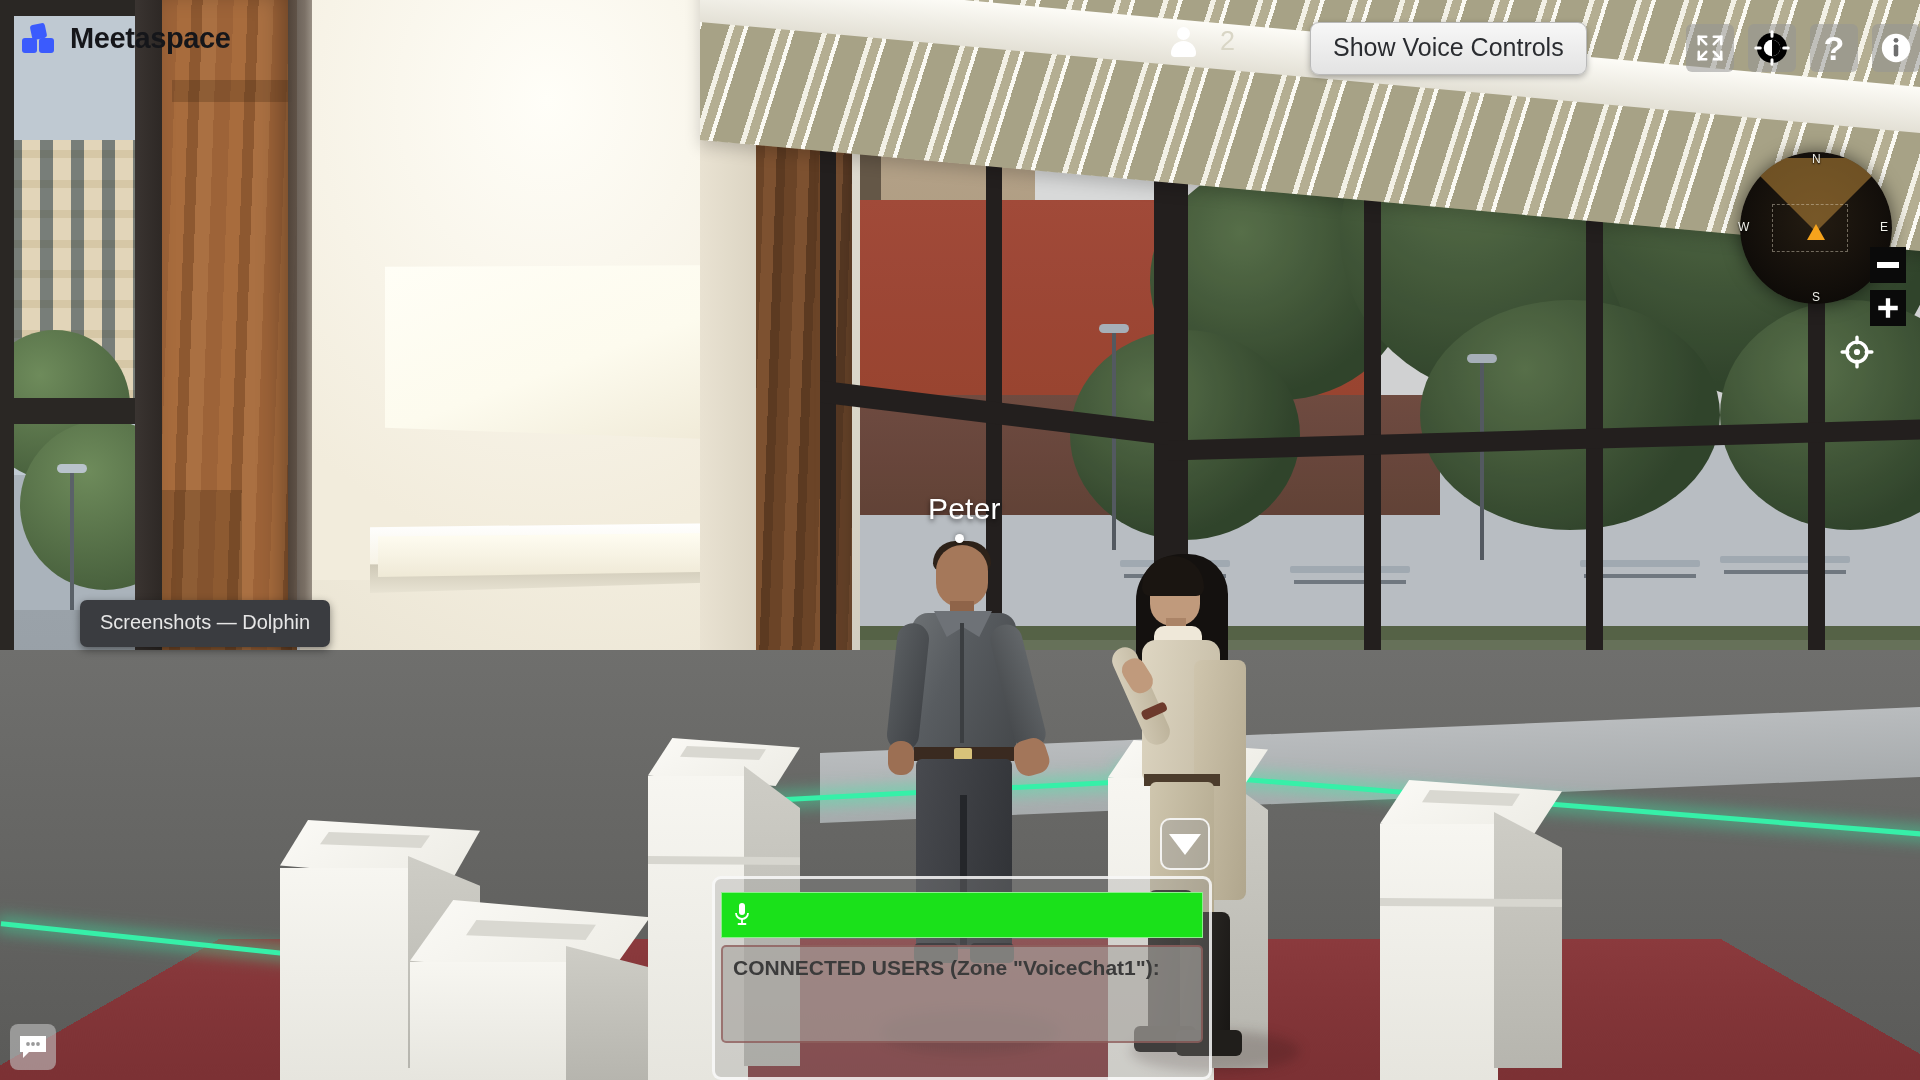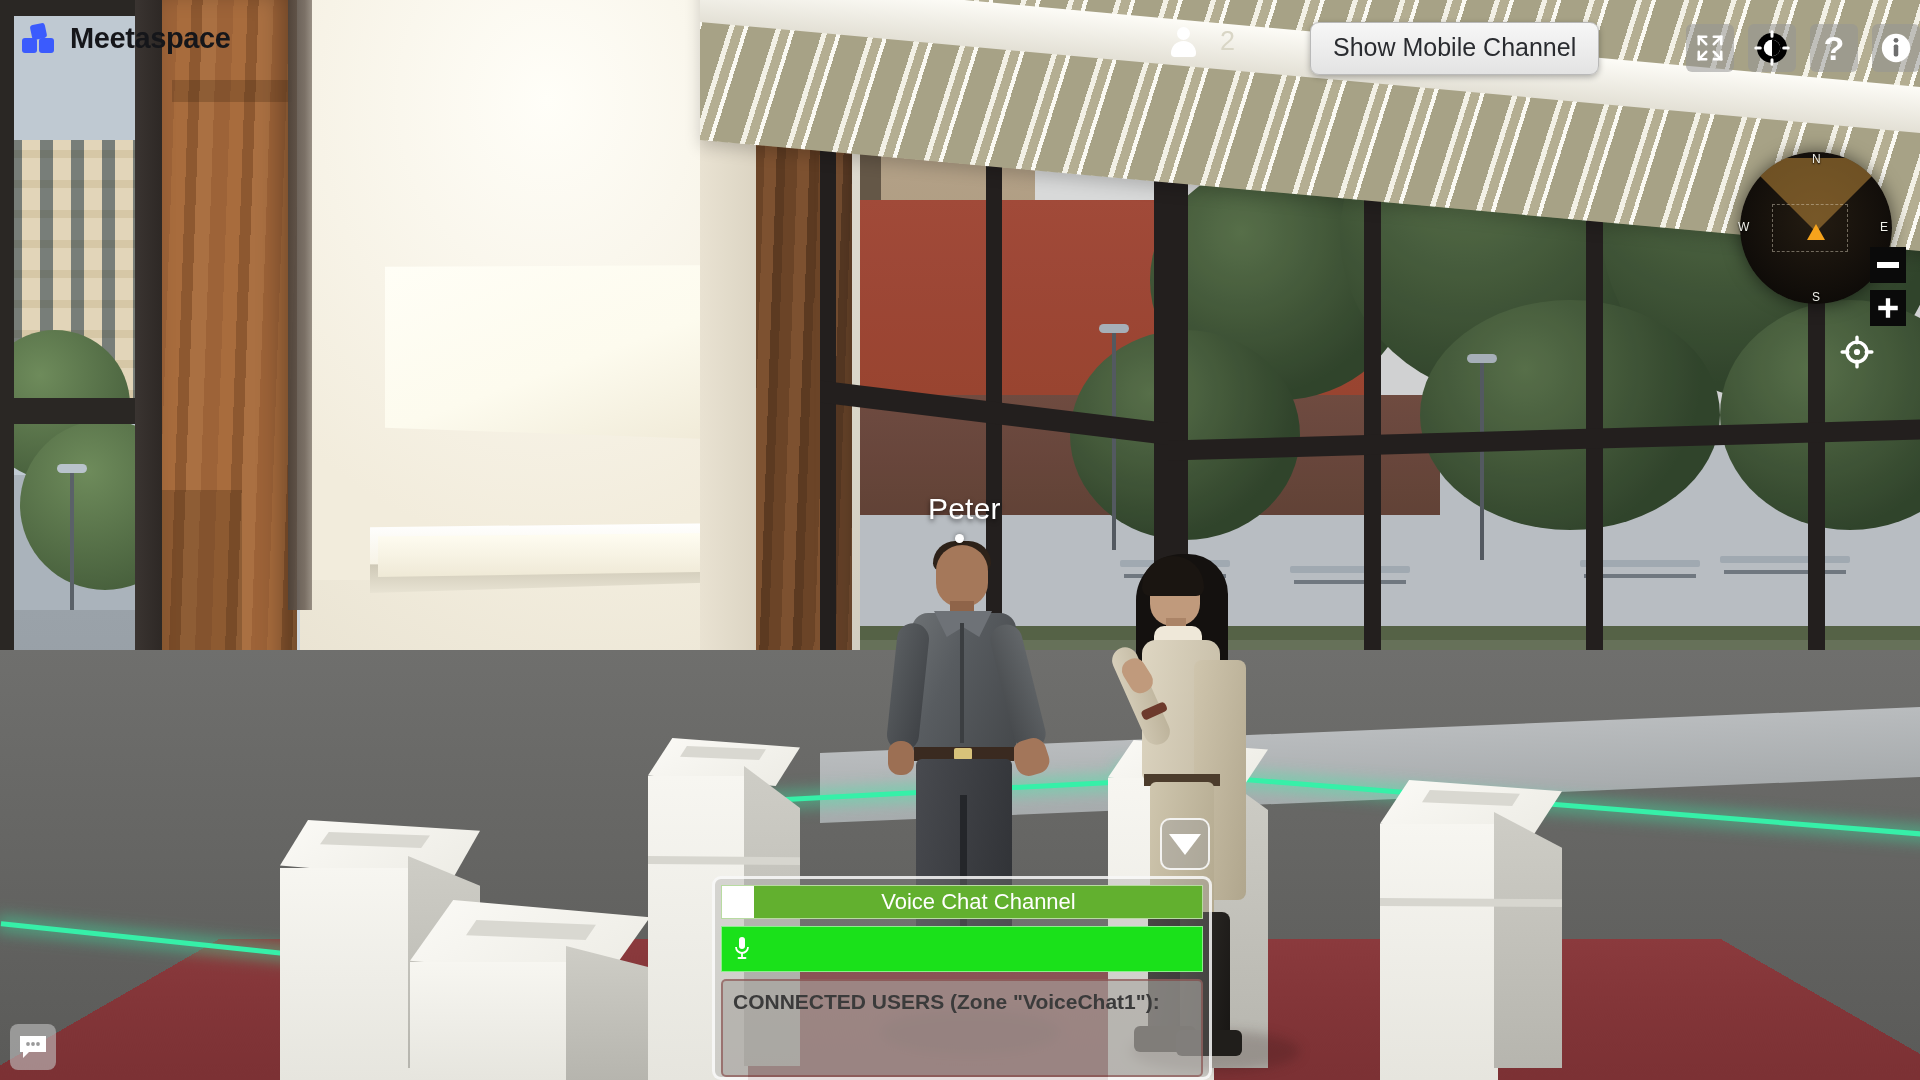--- a/index.html
+++ b/index.html
@@ -443,21 +443,21 @@
       </span>
       <span class="logo-text">Meetaspace</span>
     </div>
 
 
     <div class="people">
       <span class="person-ico"></span>
       <span class="people-count">2</span>
     </div>
 
-    <div class="mobile-btn">Show Mobile Channel</div>
+    <div class="mobile-btn">Show Voice Controls</div>
 
     <div class="icon-btn ib1">
       <svg width="30" height="30" viewBox="0 0 24 24">
         <g stroke="#fff" stroke-width="2" stroke-linecap="round" fill="none">
           <path d="M3 9V3h6M21 9V3h-6M3 15v6h6M21 15v6h-6"></path>
           <path d="M3 3l6 6M21 3l-6 6M3 21l6-6M21 21l-6-6"></path>
         </g>
       </svg>
     </div>
     <div class="icon-btn ib2">
@@ -511,30 +511,27 @@
 
     <div class="chat-btn">
       <svg width="30" height="26" viewBox="0 0 30 26">
         <path d="M2 2h26v16H11l-6 6v-6H2z" fill="#fff"></path>
         <circle cx="10" cy="10" r="1.9" fill="#9a9a9a"></circle>
         <circle cx="15" cy="10" r="1.9" fill="#9a9a9a"></circle>
         <circle cx="20" cy="10" r="1.9" fill="#9a9a9a"></circle>
       </svg>
     </div>
 
+    <div class="tooltip">Screenshots — Dolphin</div>
 
     <div class="vc-collapse">
       <div class="tri-down"></div>
     </div>
 
     <div class="voicechat">
-      <div class="vc-head">
-        <div class="vc-checkbox"></div>
-        <div class="vc-head-label">Voice Chat Channel</div>
-      </div>
       <div class="vc-status">
         <div class="vc-mic">
           <svg width="18" height="26" viewBox="0 0 18 26">
             <rect x="6" y="1" width="6" height="12" rx="3" fill="#fff"></rect>
             <path d="M3 11a6 6 0 0 0 12 0" fill="none" stroke="#fff" stroke-width="1.8"></path>
             <path d="M9 17v5M5.5 22h7" stroke="#fff" stroke-width="1.8" stroke-linecap="round"></path>
           </svg>
         </div>
       </div>
       <div class="vc-users">

